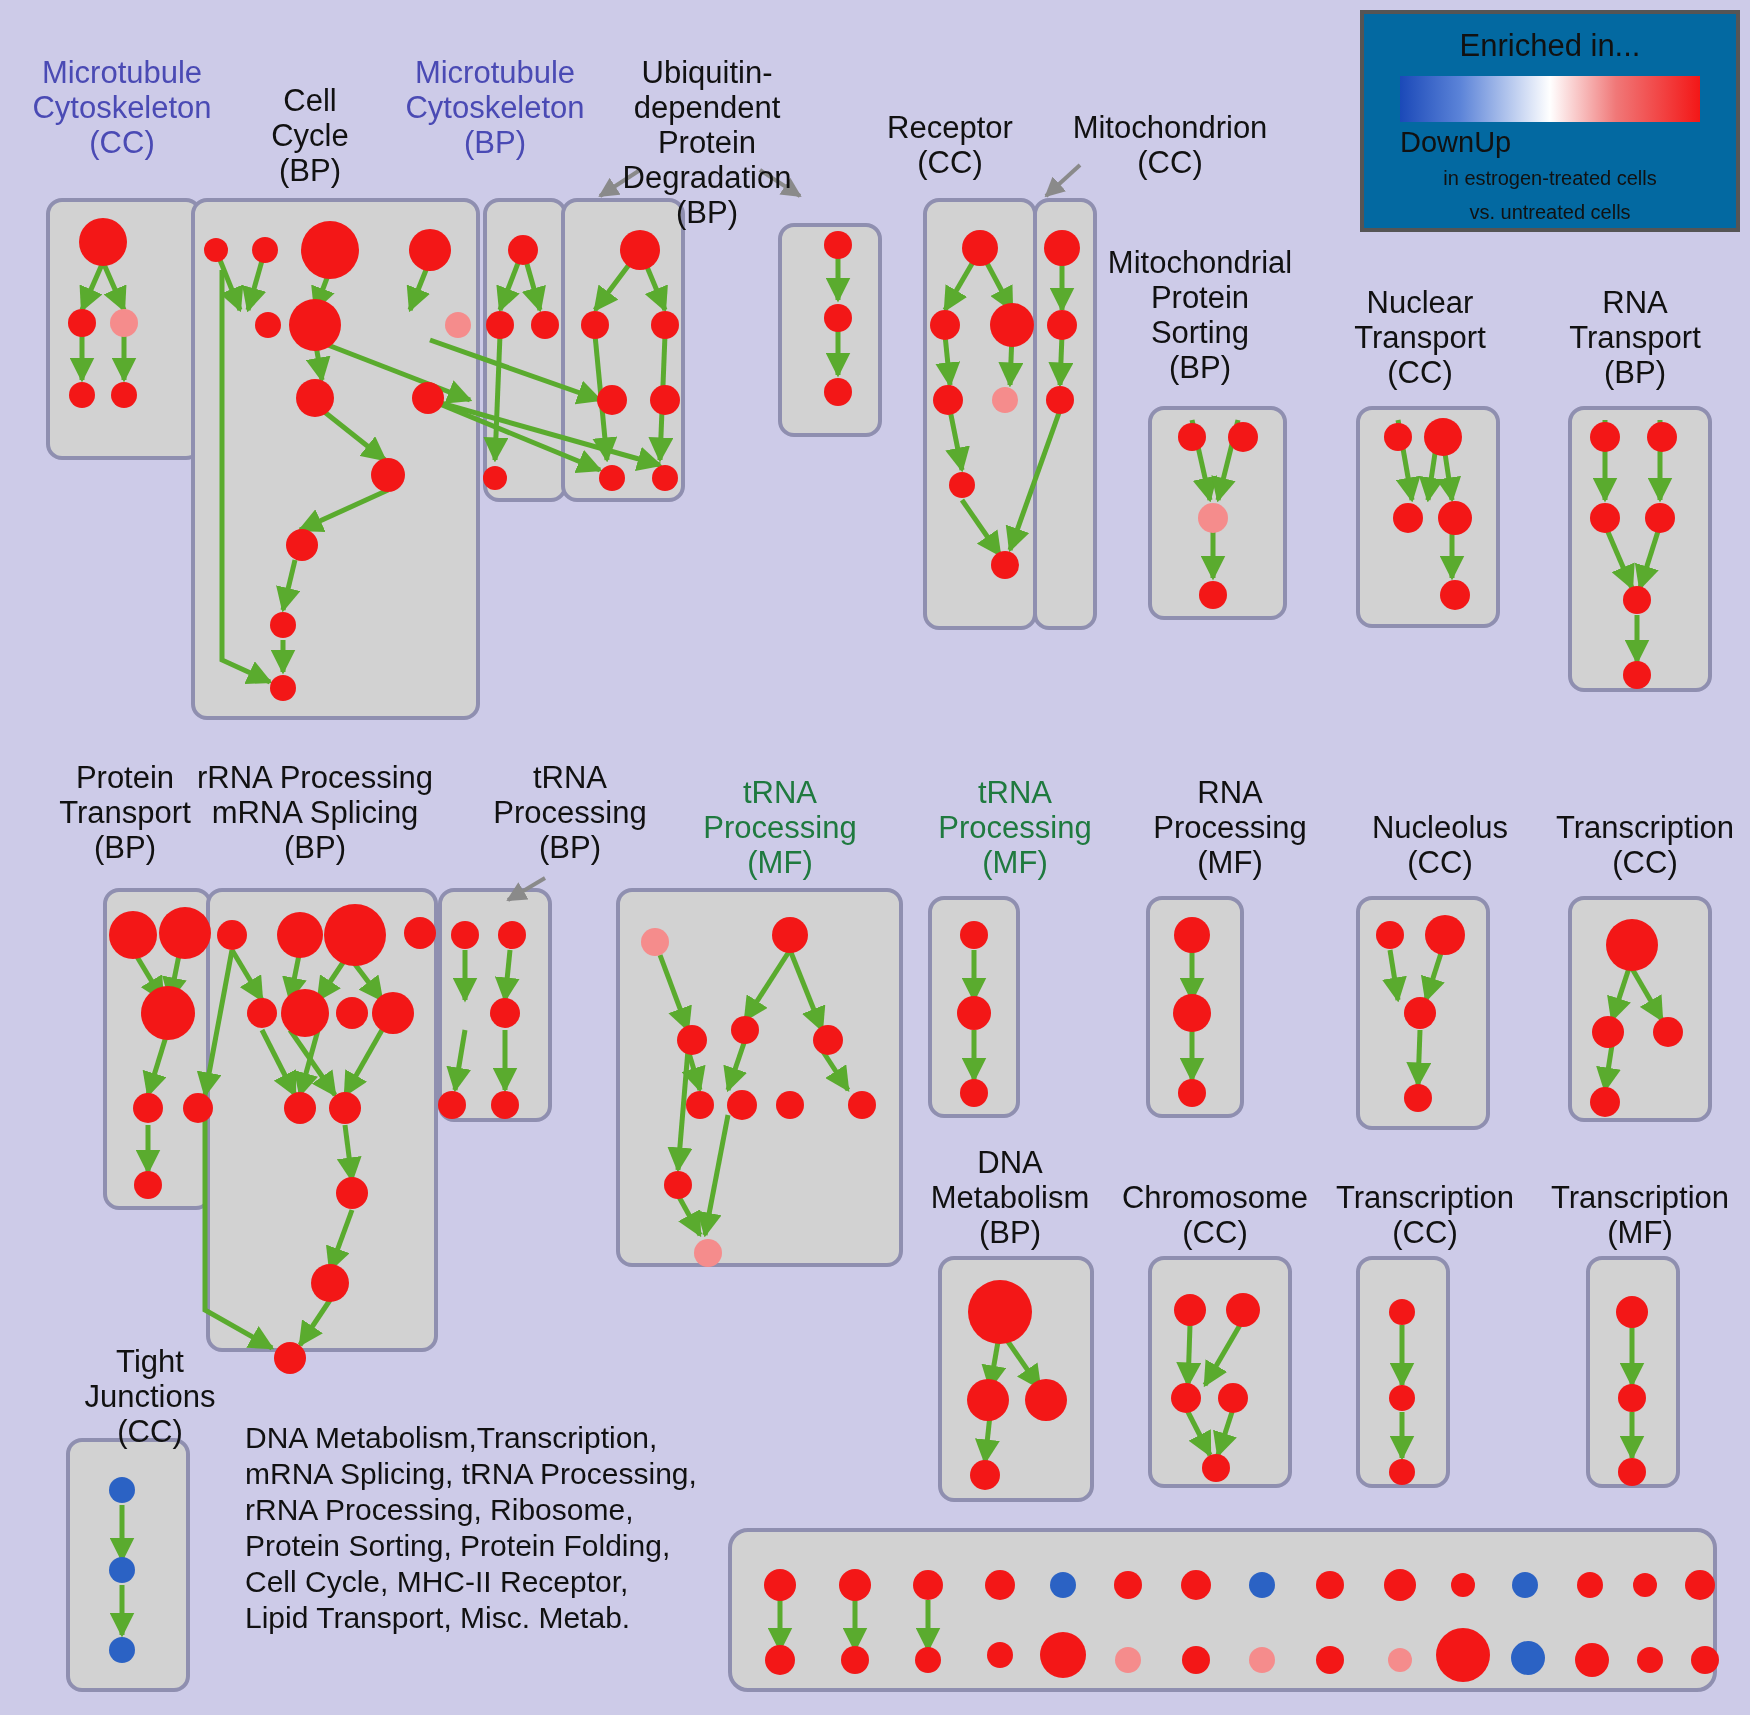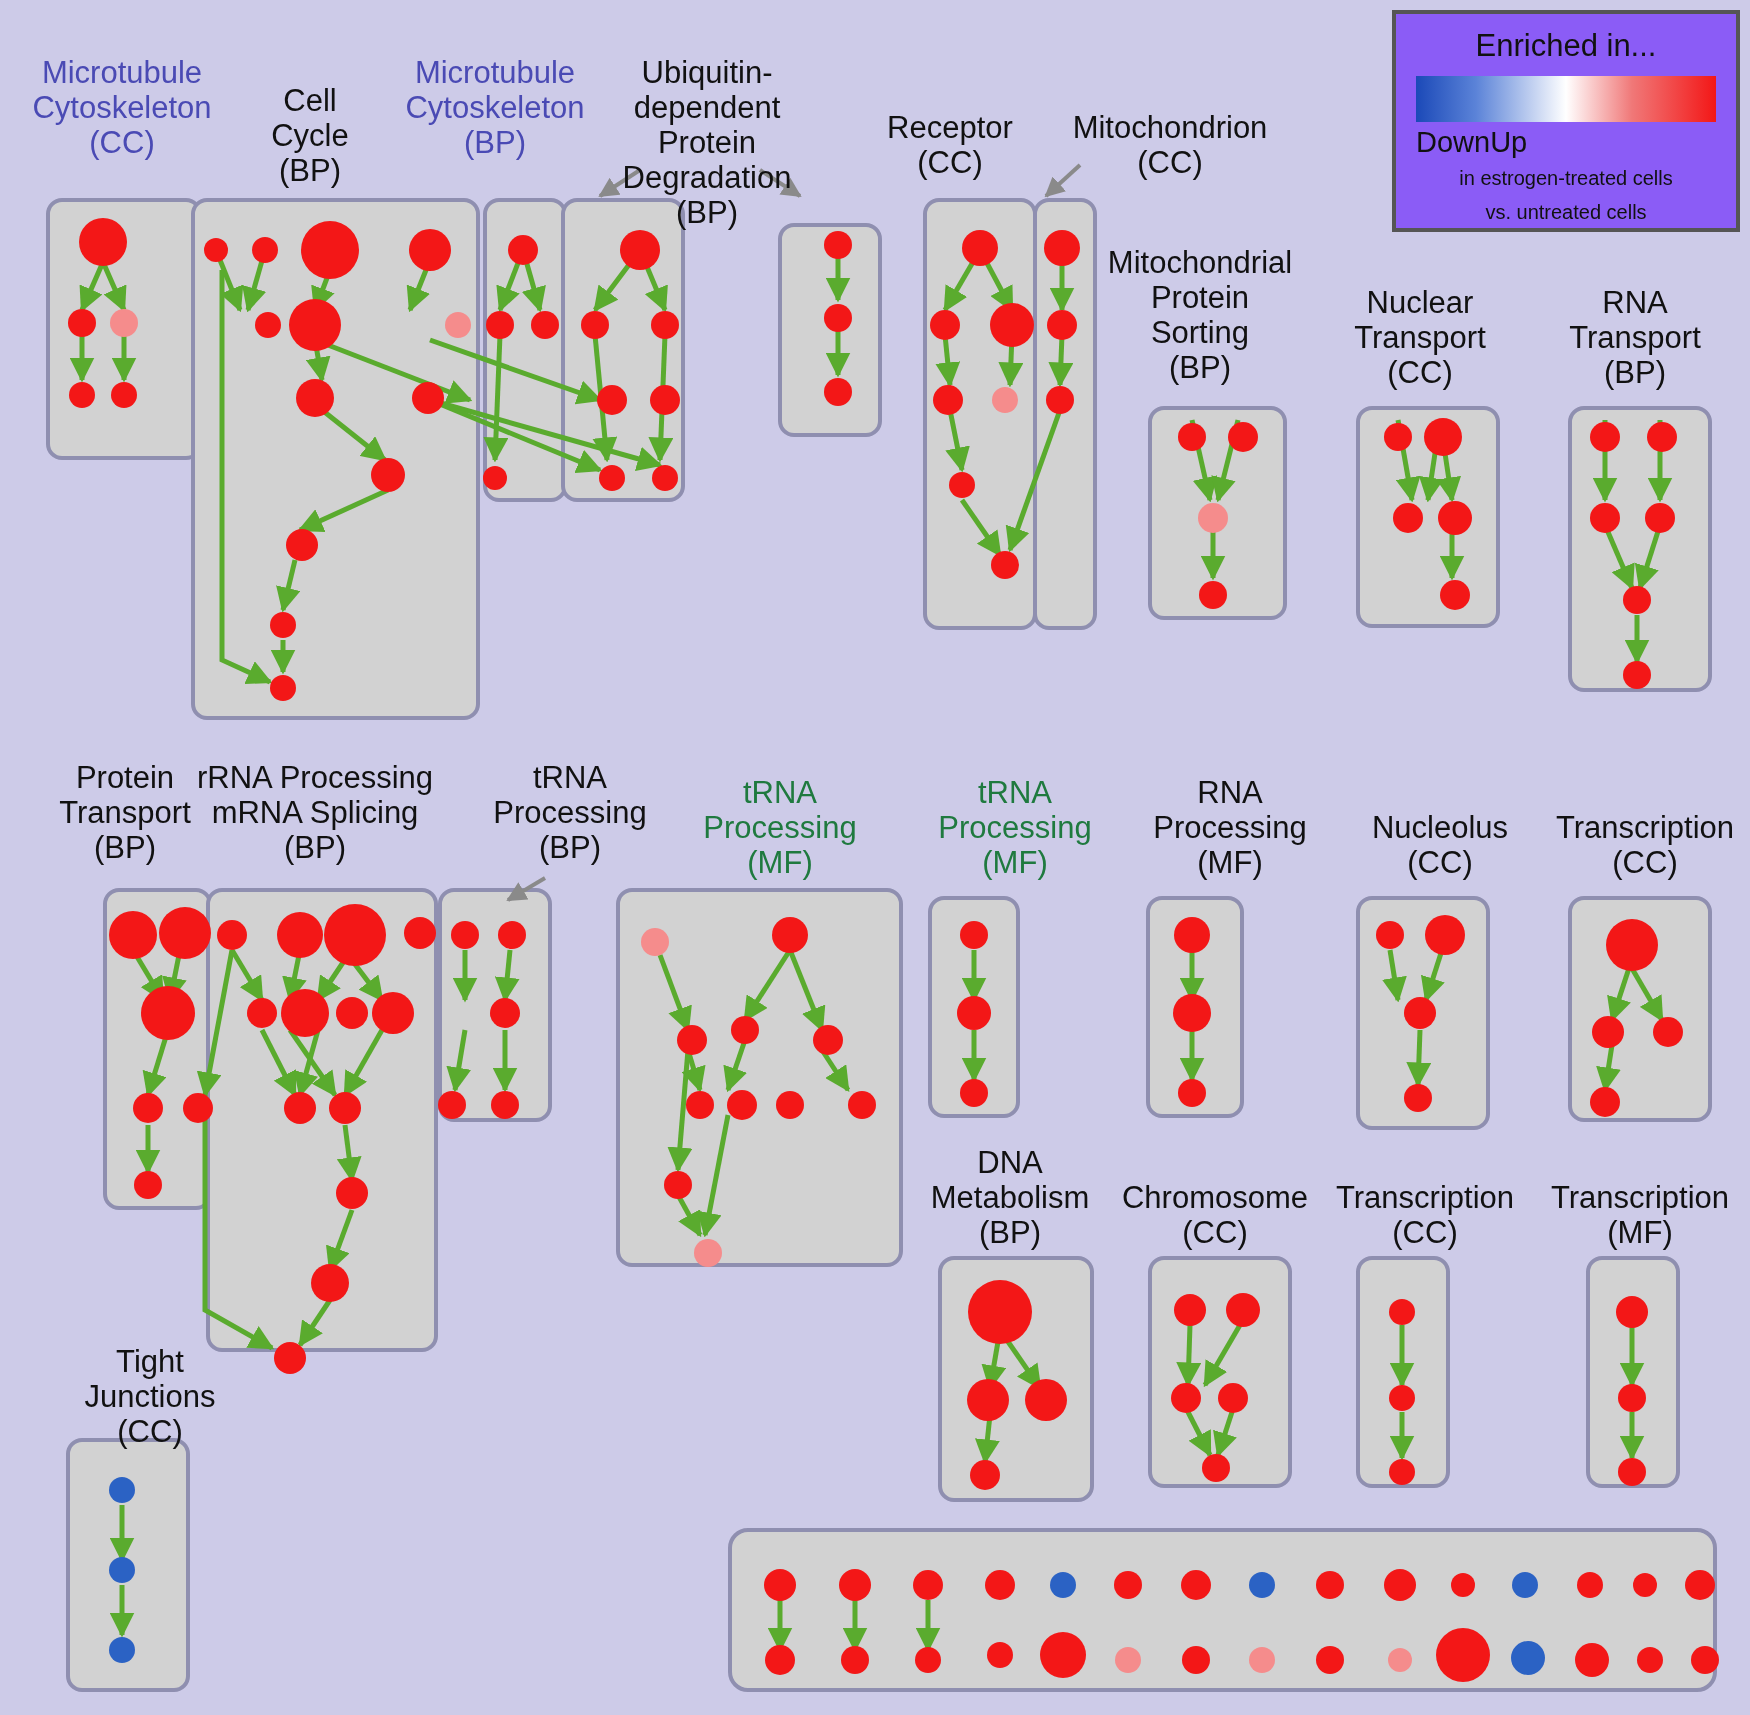--- a/index.html
+++ b/index.html
@@ -18,22 +18,22 @@
     font-size:31px;
     line-height:35px;
     white-space:pre-line;
     font-family:"Liberation Sans", sans-serif;
   }
   .cluster-label.blue{color:#4a4ab4;}
   .cluster-label.green{color:#1f7a3f;}
   .legend{
     position:absolute;
     right:10px;top:10px;
-    width:348px;height:222px;
-    background:#8b5cf6;
+    width:380px;height:222px;
+    background:#0369a1;
     border:4px solid #555;
     box-sizing:border-box;
     text-align:center;
   }
   .legend-title{
     font-size:31px;color:#111;margin-top:14px;
   }
   .legend-bar{
     margin:12px auto 4px auto;
     width:300px;height:46px;
@@ -479,20 +479,26 @@
   <div class="cluster-label" style="left:1110px;top:1180px;width:210px;">Chromosome
 (CC)</div>
   <div class="cluster-label" style="left:1325px;top:1180px;width:200px;">Transcription
 (CC)</div>
   <div class="cluster-label" style="left:1540px;top:1180px;width:200px;">Transcription
 (MF)</div>
   <div class="cluster-label" style="left:60px;top:1320px;width:180px;margin-top:24px;">Tight
 Junctions
 (CC)</div>
 
+  <div class="notes-block" style="left:245px;top:1420px;">DNA Metabolism,Transcription,
+mRNA Splicing, tRNA Processing,
+rRNA Processing, Ribosome,
+Protein Sorting, Protein Folding,
+Cell Cycle, MHC-II Receptor,
+Lipid Transport, Misc. Metab.</div>
 
   <div class="legend">
     <div class="legend-title">Enriched in...</div>
     <div class="legend-bar"></div>
     <div class="legend-ends">
       <span>Down</span>
       <span>Up</span>
     </div>
     <div class="legend-sub">in estrogen-treated cells</div>
     <div class="legend-sub">vs. untreated cells</div>

